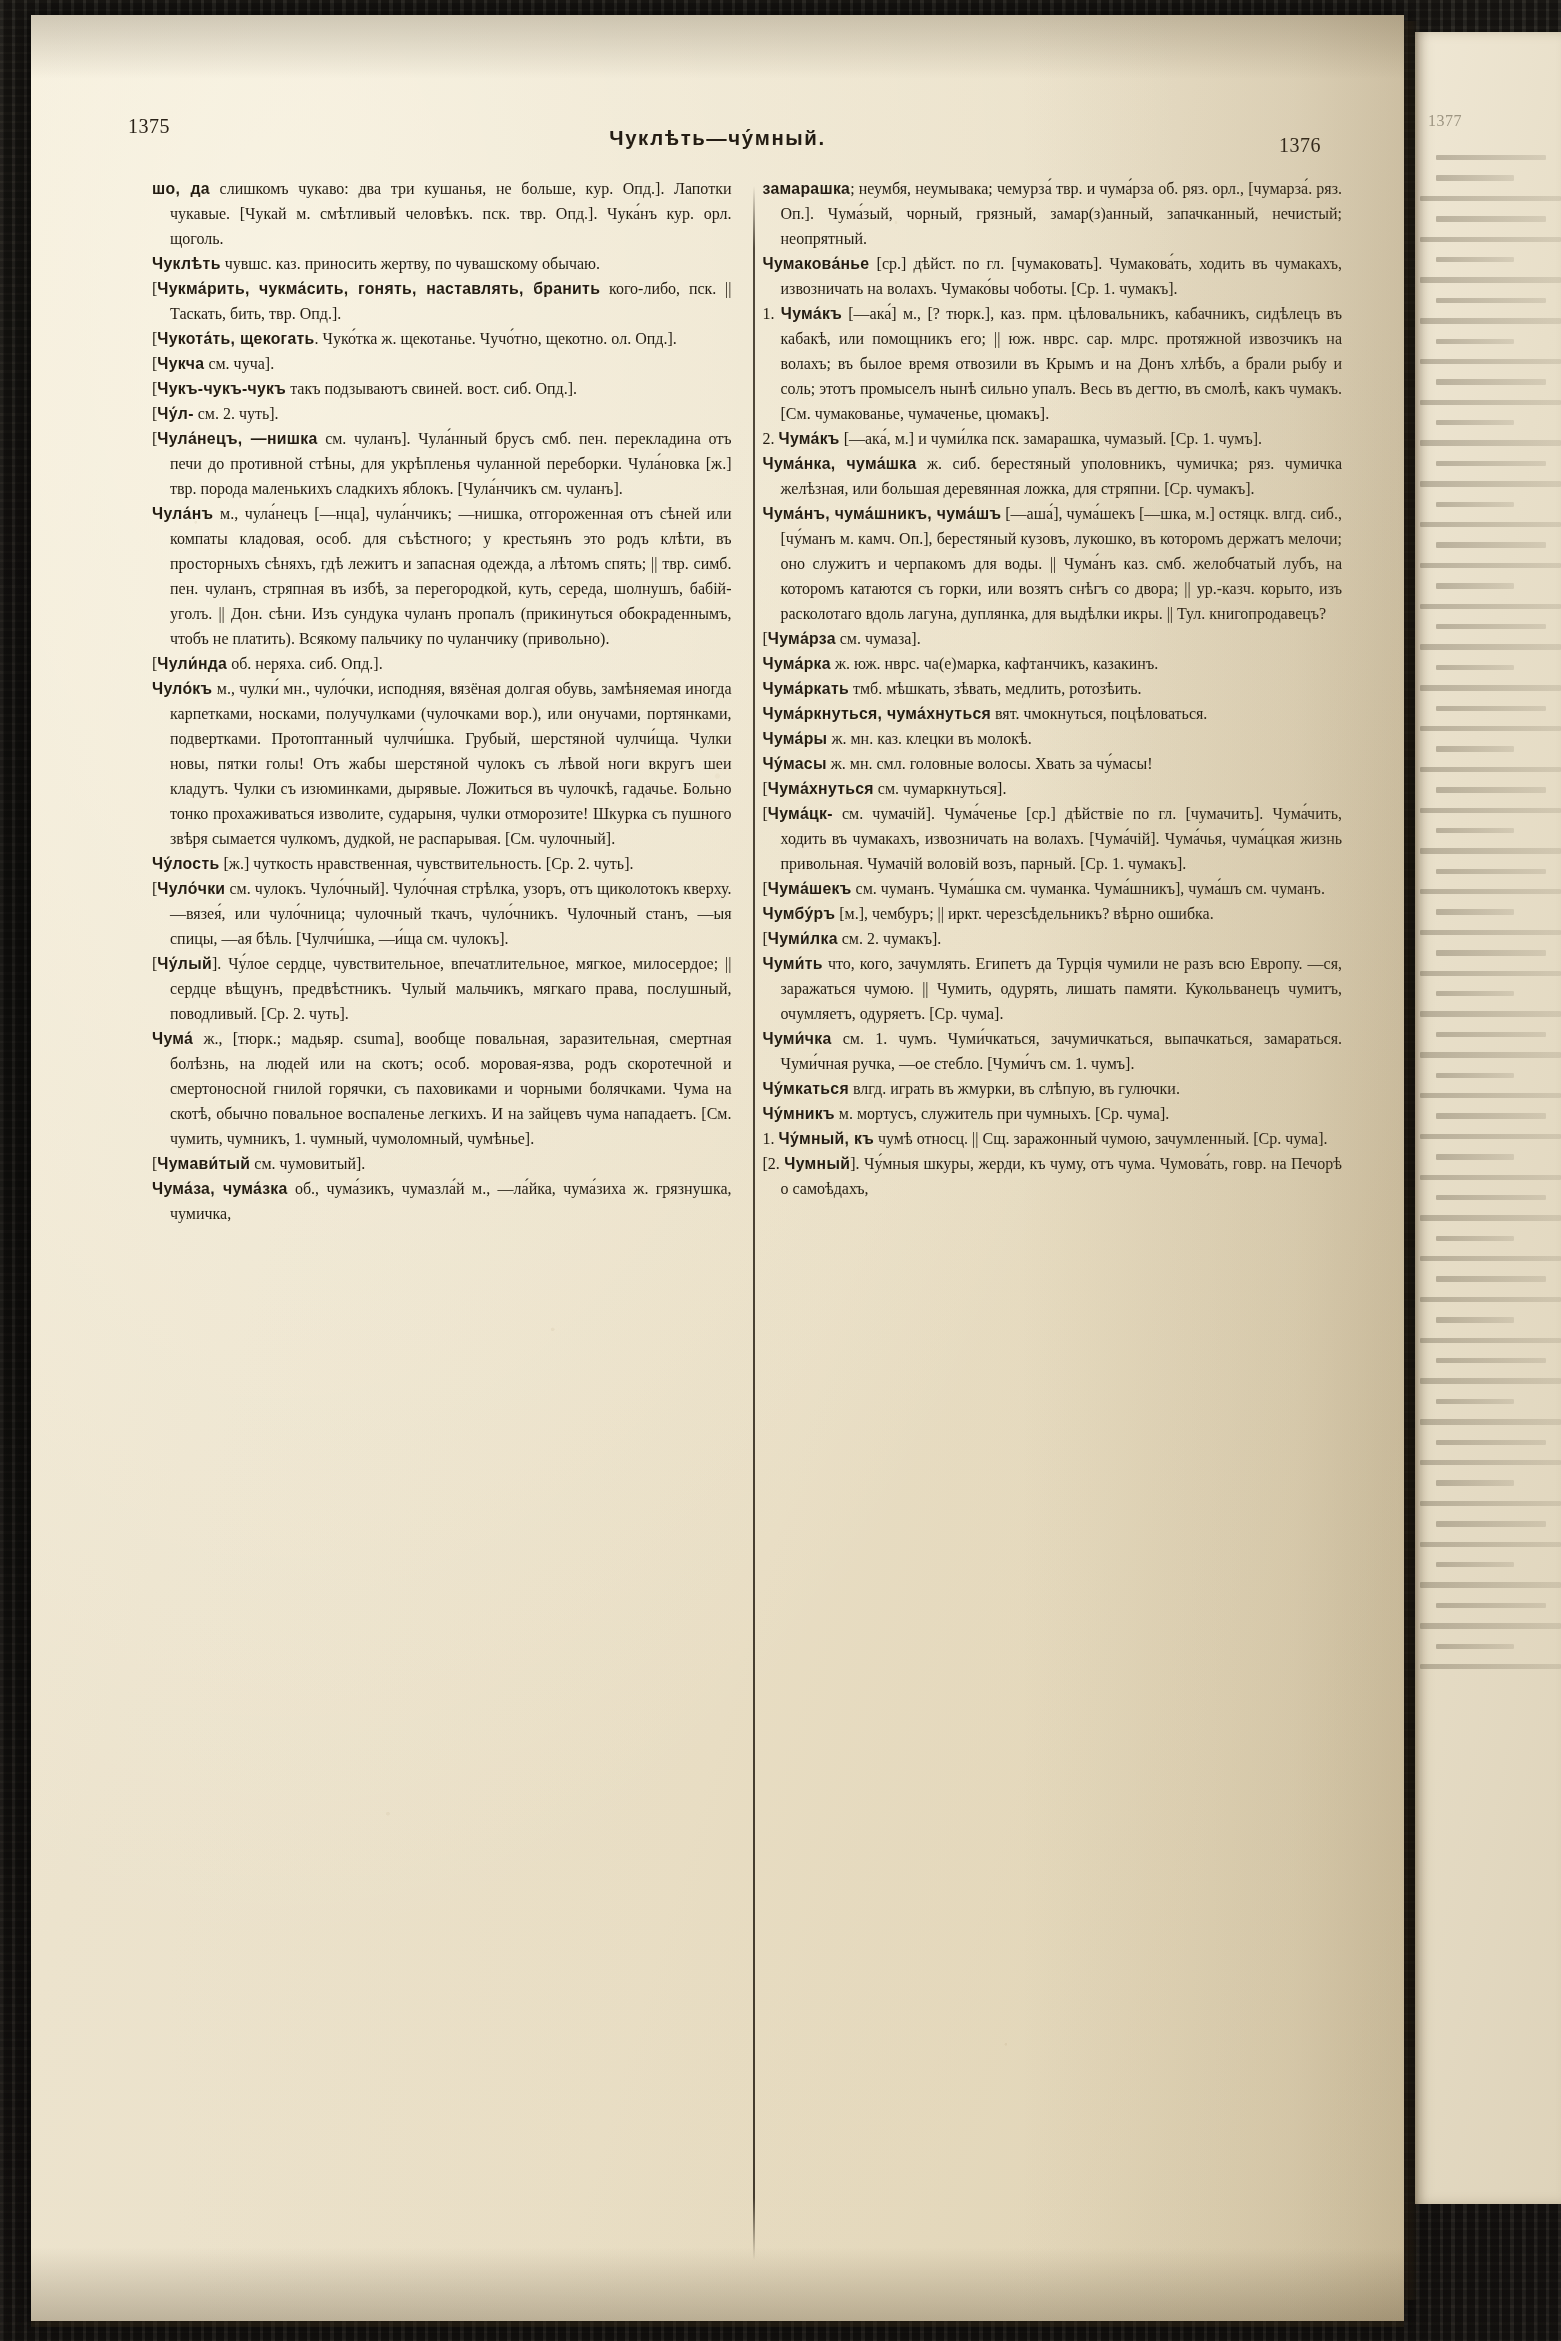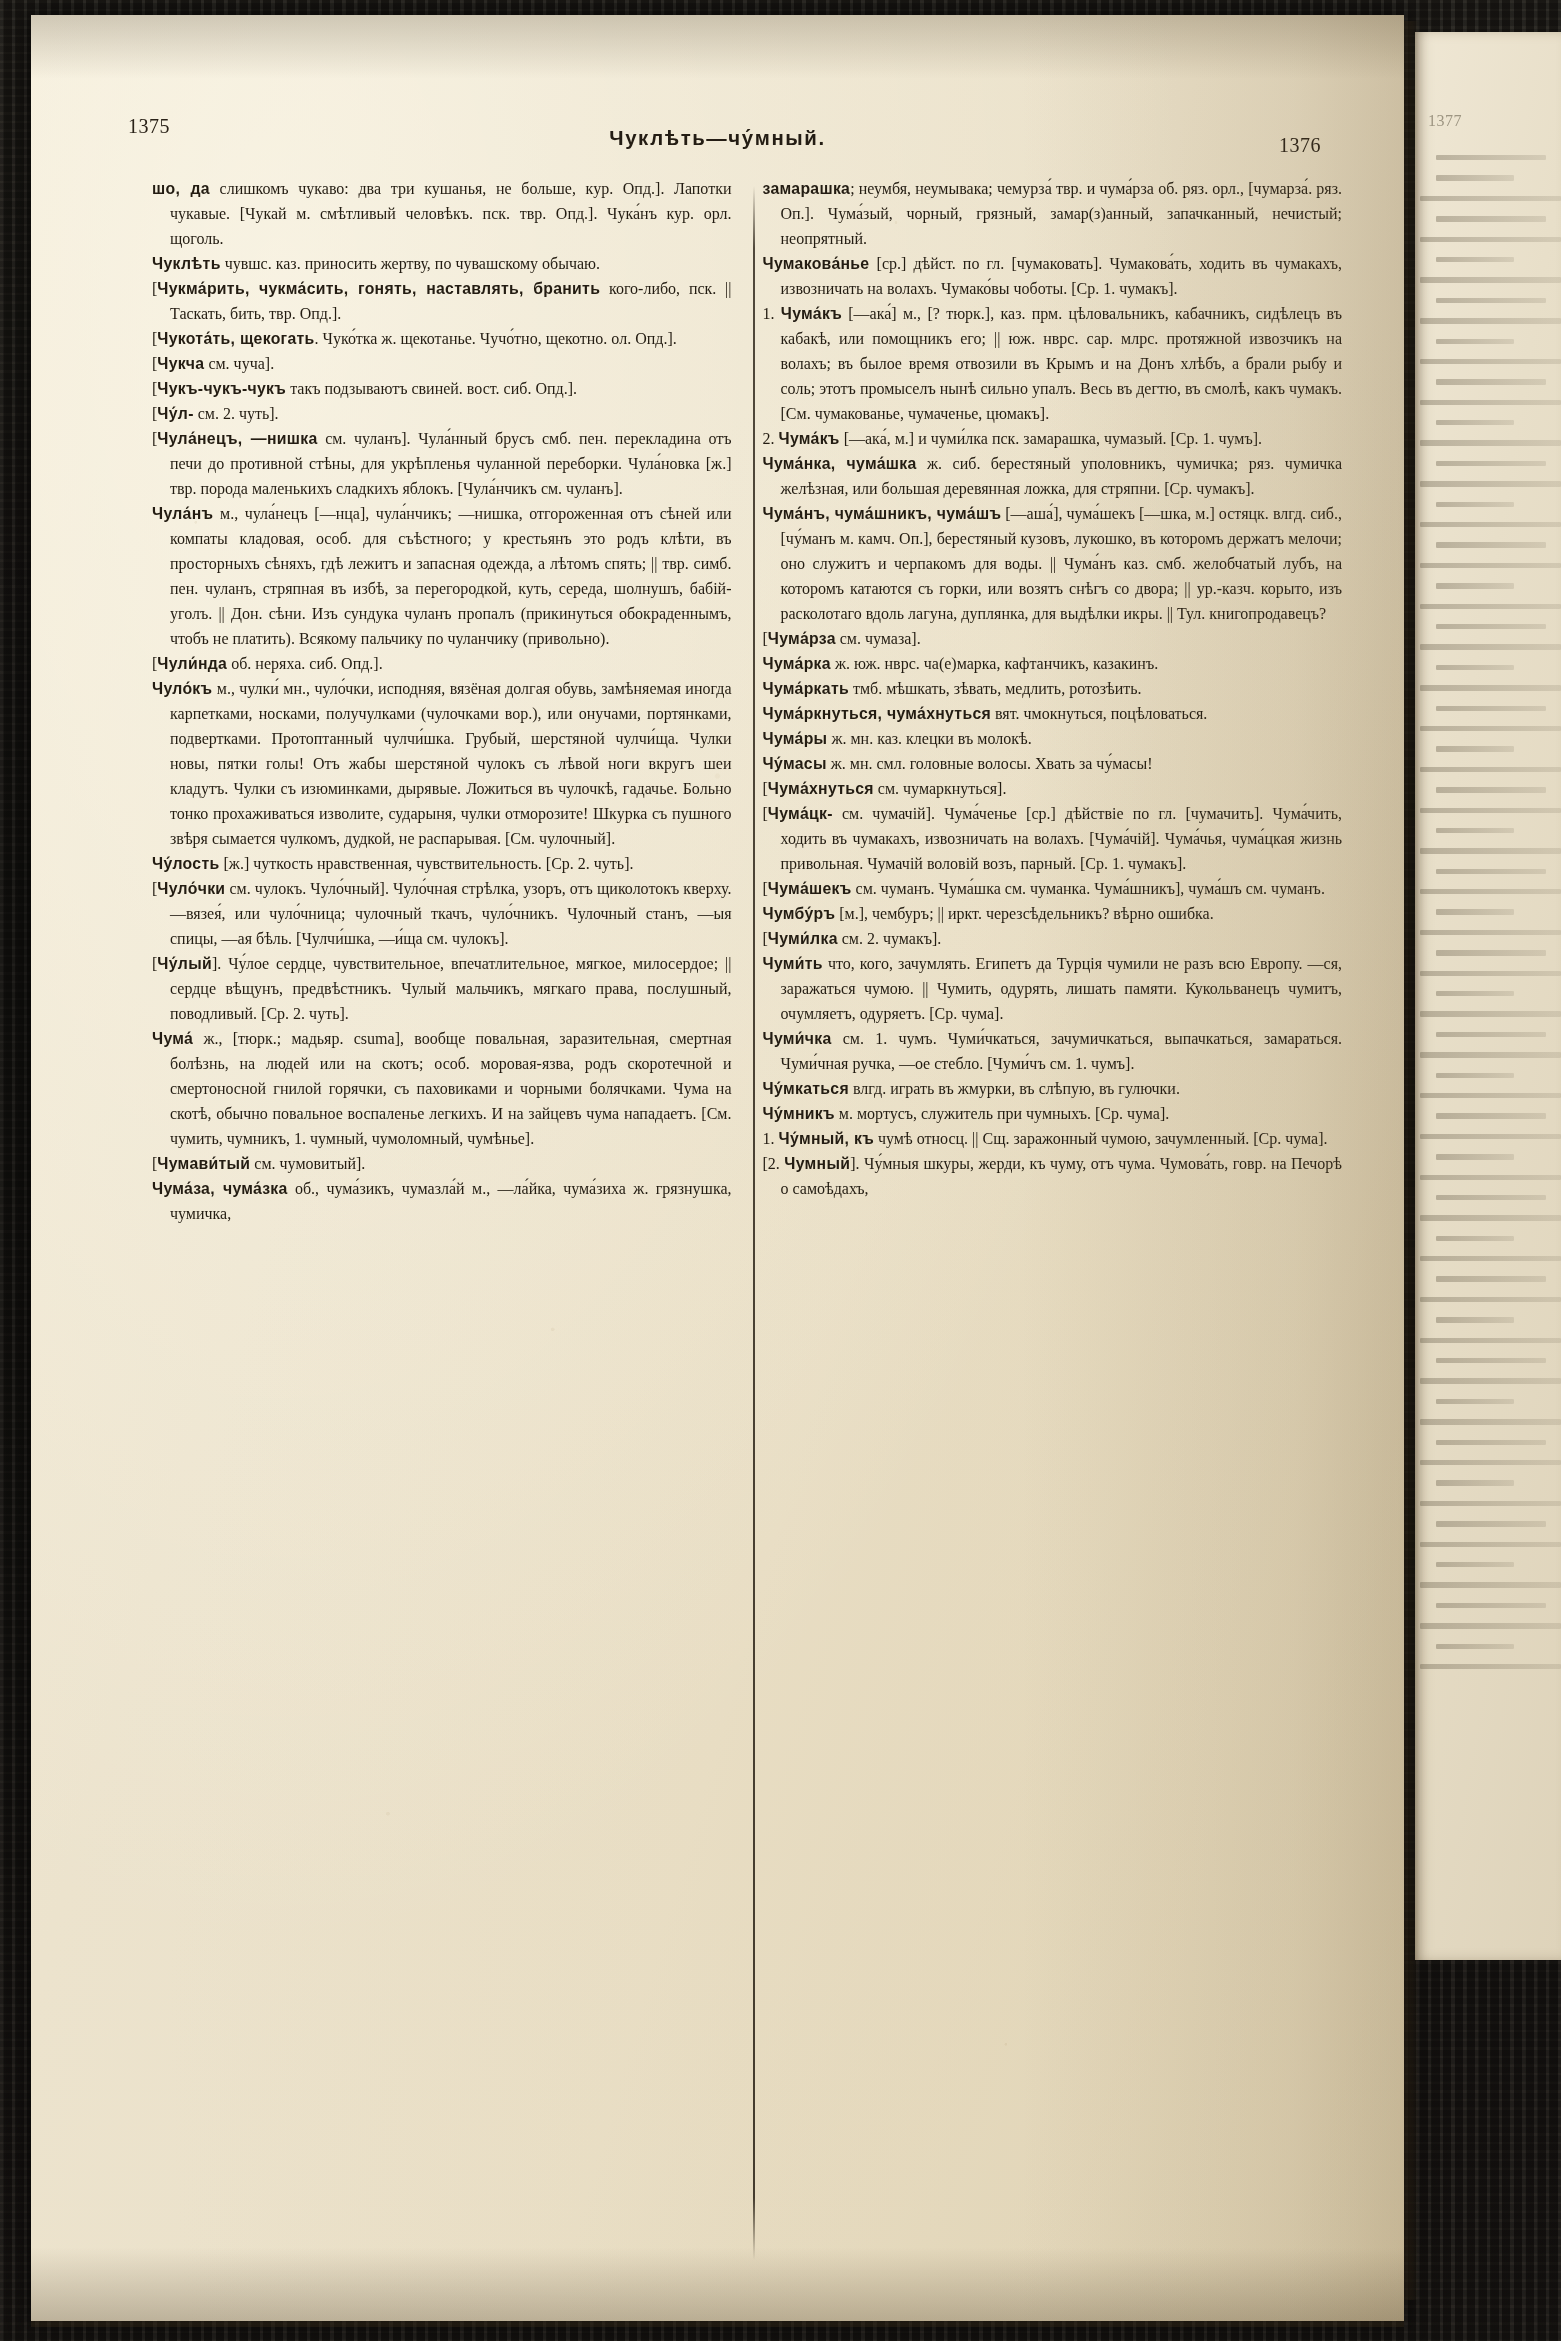--- a/index.html
+++ b/index.html
@@ -36,21 +36,21 @@
         rgba(255,255,255,0.03) 2.1px,
         rgba(0,0,0,0.18) 2.7px,
         rgba(0,0,0,0.18) 8.6px);
     mix-blend-mode: overlay;
   }
 
   
   .facing-page {
     position: absolute;
     left: 1415px; top: 32px;
-    width: 146px; height: 1928px;
+    width: 146px; height: 2172px;
     background: linear-gradient(100deg, #efe7d4 0%, #e8dfc9 35%, #ded3ba 100%);
     box-shadow: inset 7.5px 0 14px -4.3px rgba(110,90,60,.55);
     overflow: hidden;
   }
   .facing-num {
     position: absolute; left: 13px; top: 80px;
     font-size: 16px; color: #9d9582; letter-spacing: 0.5px;
   }
   .facing-lines { position:absolute; left: 5.4px; top: 123px; right: 0; }
   .facing-lines .fl {

